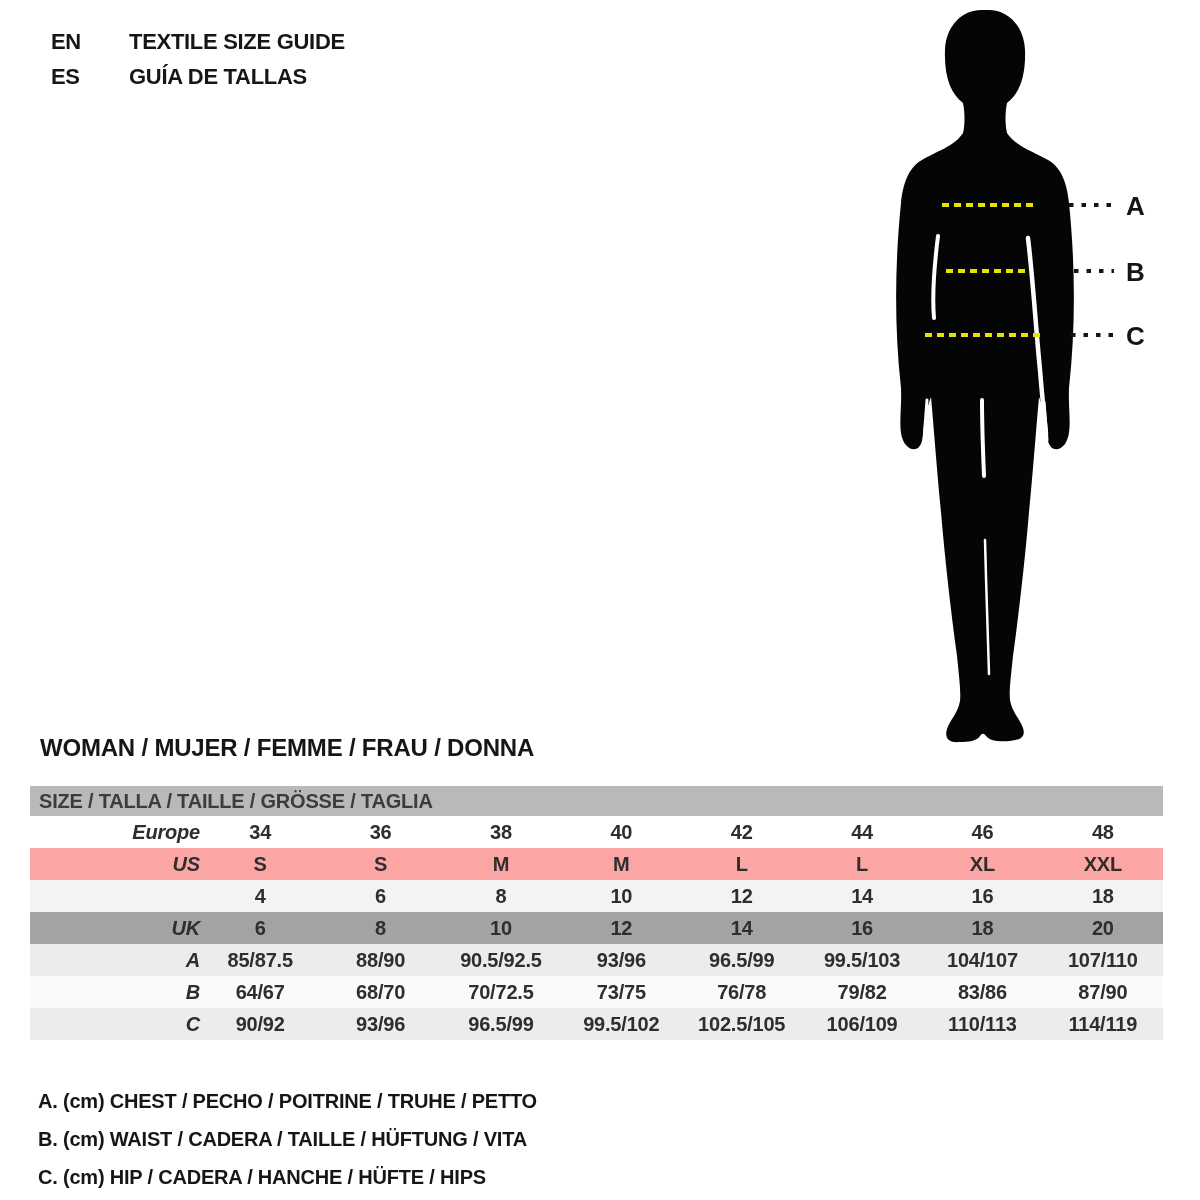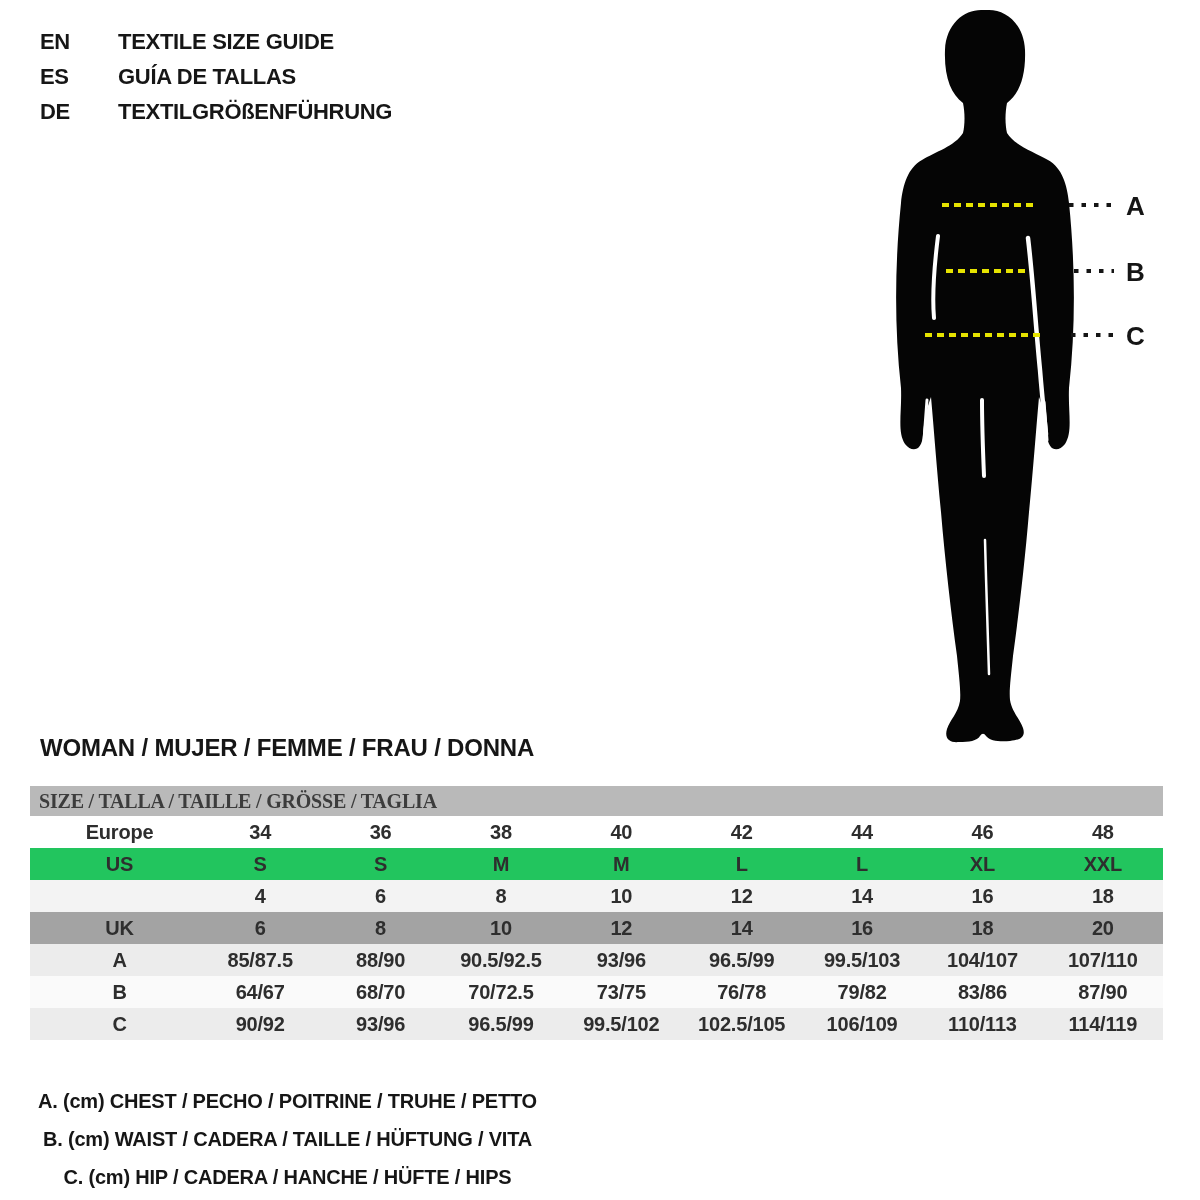--- a/index.html
+++ b/index.html
@@ -6,70 +6,66 @@
   body{
     width:1200px;height:1200px;position:relative;background:#ffffff;
     font-family:"Liberation Sans","DejaVu Sans",sans-serif;
     -webkit-font-smoothing:antialiased;overflow:hidden;color:#1c1c1c;
   }
   .abs{position:absolute;}
 
   
   .langs{left:40px;top:24px;}
   .lang-row{display:flex;line-height:35px;font-weight:bold;font-size:22px;letter-spacing:-0.3px;color:#161616;}
-  .lang-code{width:78px;flex:0 0 78px;}
+  .lang-code{width:78px;flex:0 0 78px;margin-left:11px;}
   .lang-label{white-space:nowrap;}
 
   
   .figure-wrap{left:878px;top:0;width:322px;height:758px;}
 
   
   .woman-heading{left:40px;top:734px;font-weight:bold;font-size:24px;letter-spacing:-0.2px;color:#161616;}
 
   
   .table-wrap{left:30px;top:786px;width:1133px;}
   table.size-table{width:100%;border-collapse:collapse;table-layout:fixed;}
   table.size-table td{font-weight:bold;font-size:20px;letter-spacing:-0.2px;color:#2e2e2e;
     text-align:center;height:32px;padding:0;vertical-align:middle;white-space:nowrap;}
-  table.size-table td.rowlabel{text-align:center;padding-left:9px;}
+  table.size-table td.rowlabel{text-align:right;padding-left:9px;font-style:italic;}
   tr.table-header-row td{
-    background:#b9b9b9;color:#3c3c3c;text-align:left;padding-left:9px;height:30px;font-size:20px;font-family:Liberation Serif, serif;
+    background:#b9b9b9;color:#3c3c3c;text-align:left;padding-left:9px;height:30px;font-size:20px;
   }
   col.c-label{width:170px;}
   tr.r0{background:#ffffff;}
-  tr.r1{background:#22c55e;}
+  tr.r1{background:#fca5a5;}
   tr.r2{background:#f3f3f3;}
   tr.r3{background:#a3a3a3;}
   tr.r4{background:#ececec;}
   tr.r5{background:#fafafa;}
   tr.r6{background:#ececec;}
 
   
   .legend{left:38px;top:1082px;}
-  .legend-line{font-weight:bold;font-size:20px;line-height:38px;letter-spacing:-0.2px;color:#161616;white-space:nowrap;text-align:center;}
+  .legend-line{font-weight:bold;font-size:20px;line-height:38px;letter-spacing:-0.2px;color:#161616;white-space:nowrap;}
 
   svg text.measure-label{
     font-family:"Liberation Sans","DejaVu Sans",sans-serif;font-weight:bold;font-size:26px;
   }
 </style>
 </head>
 <body>
 
 <div class="abs langs">
     <div class="lang-row">
       <span class="lang-code">EN</span>
       <span class="lang-label">TEXTILE SIZE GUIDE</span>
     </div>
     <div class="lang-row">
       <span class="lang-code">ES</span>
       <span class="lang-label">GUÍA DE TALLAS</span>
-    </div>
-    <div class="lang-row">
-      <span class="lang-code">DE</span>
-      <span class="lang-label">TEXTILGRÖßENFÜHRUNG</span>
     </div>
   </div>
 
 <div class="abs figure-wrap">
   <svg width="322" height="758" viewBox="0 0 322 758">
 
     <path d="M103,10
          C 86,10 68,24 67,50
          C 66,77 73,94 85,103
          C 87,113 87,124 85,133

